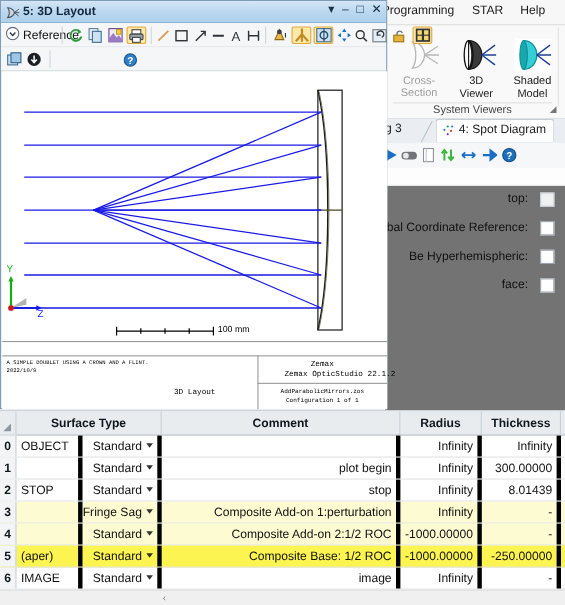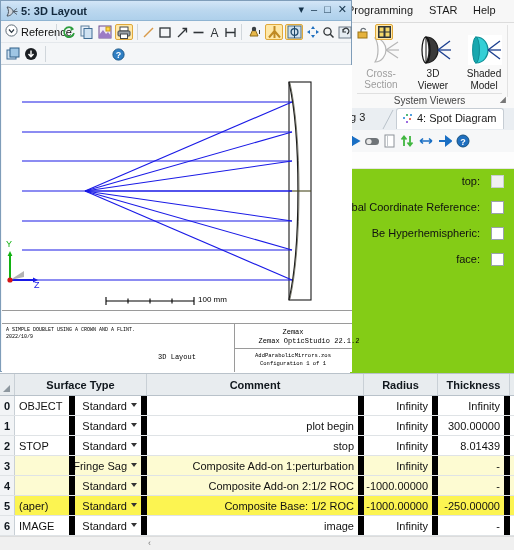--- a/index.html
+++ b/index.html
@@ -21,21 +21,21 @@
   .rib-sep{position:absolute;top:2px;width:1px;height:72px;background:#e2e2e2;}
   .vg{position:absolute;top:4px;width:52px;text-align:center;}
   .vg .vg-ico{height:40px;display:flex;align-items:flex-end;justify-content:center;}
   .vg .vg-lbl{font-size:10px;line-height:11px;color:#222;margin-top:1px;}
   .vg.disabled .vg-lbl{color:#9d9d9d;}
   .grp-name{position:absolute;left:0;top:72px;width:169px;text-align:center;font-size:10px;color:#444;}
   .grp-line{position:absolute;left:12px;top:70px;width:145px;height:1px;background:#e0e0e0;}
   .grp-launch{position:absolute;right:8px;top:72px;font-size:8px;color:#777;}
 
   
-  .rpanel{position:absolute;left:350px;top:108px;width:164px;height:265px;background:#84cc16;}
+  .rpanel{position:absolute;left:350px;top:108px;width:164px;height:265px;background:#737373;}
   .tabstrip{position:absolute;left:0;top:0;width:164px;height:22px;background:#eaeef2;border-bottom:1px solid #c6cdd4;}
   .tab-prev{position:absolute;left:0;top:3px;font-size:11px;color:#1b1b1b;}
   .tab-slant{position:absolute;left:30px;top:1px;width:18px;height:21px;}
   .tab-active{position:absolute;left:46px;top:0px;height:21px;background:#ffffff;border:1px solid #c6cdd4;border-bottom:none;border-top-left-radius:3px;border-top-right-radius:3px;padding:3px 7px 0 5px;box-sizing:border-box;display:flex;align-items:flex-start;gap:4px;}
   .tab-active .tlabel{font-size:11px;color:#1b1b1b;white-space:nowrap;}
   .spot-ico{width:11px;height:11px;position:relative;flex:0 0 auto;margin-top:1px;}
   .spot-ico i{position:absolute;width:2px;height:2px;border-radius:50%;}
   .ptool{position:absolute;left:0;top:22px;width:164px;height:22px;background:#f6f7f8;border-bottom:1px solid #d8dde1;}
   .pt-ico{position:absolute;top:4px;height:14px;}
   .pblank{position:absolute;left:0;top:44px;width:164px;height:16px;background:#fdfdfd;border-bottom:1px solid #e6e6e6;}
@@ -78,21 +78,21 @@
   .lde{position:absolute;left:0;top:373px;width:514px;height:177px;background:#fff;border-top:1px solid #b9c2ca;box-sizing:border-box;}
   .lde-head{position:absolute;left:0;top:0;width:514px;height:22px;background:#e8ecef;border-bottom:1px solid #b9c2ca;box-sizing:border-box;}
   .hcell{position:absolute;top:0;height:21px;display:flex;align-items:center;justify-content:center;
          font-size:11px;font-weight:bold;color:#10171d;border-right:1px solid #c9d0d6;box-sizing:border-box;}
   .corner{position:absolute;left:0;top:0;width:15px;height:21px;border-right:1px solid #c9d0d6;box-sizing:border-box;background:#e8ecef;}
   .corner::after{content:"";position:absolute;left:3px;top:11px;border-left:7px solid transparent;border-bottom:7px solid #8d979f;}
   .row{position:absolute;left:0;width:514px;height:20px;border-bottom:1px solid #dfe3e6;box-sizing:border-box;}
   .row .num{position:absolute;left:0;top:0;width:15px;height:19px;display:flex;align-items:center;justify-content:center;
             font-size:11px;font-weight:bold;color:#10171d;border-right:1px solid #c9d0d6;box-sizing:border-box;background:#f2f4f6;}
   .cell{position:absolute;top:0;height:19px;display:flex;align-items:center;font-size:11px;color:#111;
-        border-right:6px solid #000000;box-sizing:border-box;padding:0 4px;white-space:nowrap;overflow:hidden;}
+        border-right:4px solid #000000;box-sizing:border-box;padding:0 4px;white-space:nowrap;overflow:hidden;}
   .cell.r{justify-content:flex-end;}
   .c-name{left:15px;width:60px;}
   .c-type{left:75px;width:72px;justify-content:flex-end;padding-right:14px;position:absolute;}
   .c-type .caret{position:absolute;right:4px;top:7px;border-left:3px solid transparent;border-right:3px solid transparent;border-top:4px solid #333;}
   .c-comment{left:147px;width:217px;}
   .c-radius{left:364px;width:74px;}
   .c-thick{left:438px;width:72px;}
   .yl{background:#fdfbd2;}
   .yl2{background:#fcf451;}
   .hscroll{position:absolute;left:0;bottom:0;width:514px;height:14px;background:#f0f0f0;border-top:1px solid #dcdcdc;box-sizing:border-box;}

